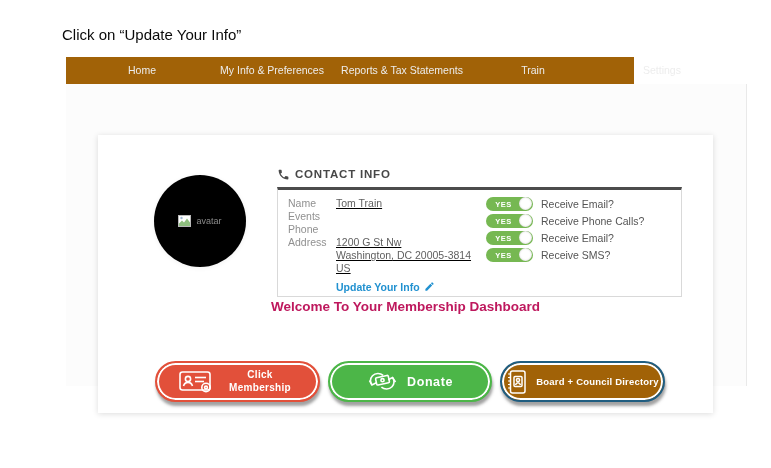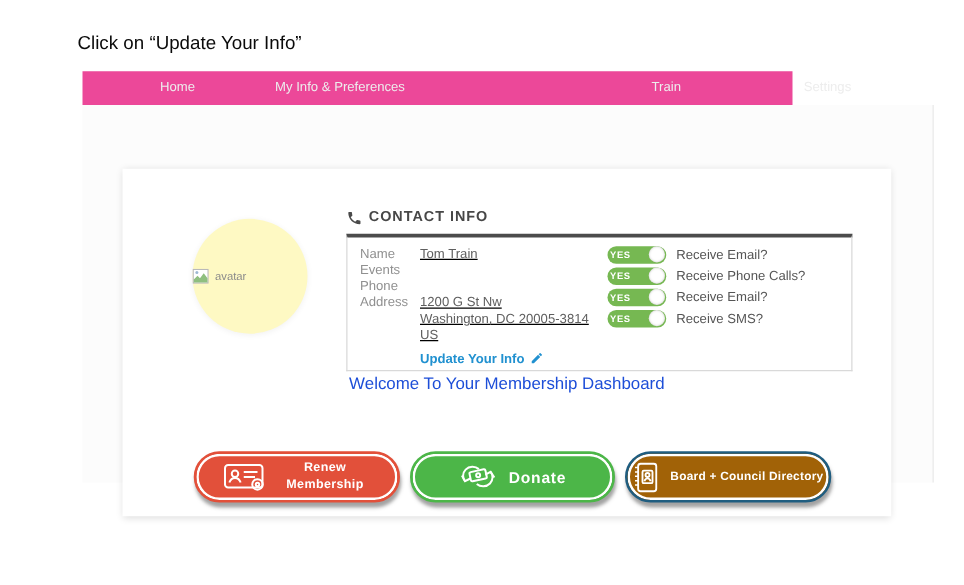--- a/index.html
+++ b/index.html
@@ -6,39 +6,39 @@
   body{
     width:771px;height:468px;position:relative;background:#ffffff;
     font-family:"Liberation Sans",sans-serif;overflow:hidden;
   }
   .instruction{
     position:absolute;left:62px;top:26px;font-size:15px;color:#0a0a0a;
   }
   
   .frame{position:absolute;left:66px;top:57px;width:681px;height:329px;}
   .navbar{
-    position:absolute;left:0;top:0;width:568px;height:27px;background:#ec4899;
+    position:absolute;left:0;top:0;width:568px;height:27px;background:#a16207;
   }
   .nav-item{
     position:absolute;top:0;height:27px;line-height:27px;transform:translateX(-50%);
     color:#ededed;font-size:10.5px;white-space:nowrap;cursor:pointer;
   }
   .site-body{
     position:absolute;left:0;top:27px;width:680px;height:302px;background:#fcfcfc;
     border-right:1px solid #e9e9e9;
   }
   .card{
     position:absolute;left:32px;top:51px;width:615px;height:278px;background:#ffffff;
     box-shadow:0 1px 6px rgba(0,0,0,0.14);
   }
   
   .avatar{
     position:absolute;left:56px;top:40px;width:92px;height:92px;border-radius:50%;
-    background:#fef9c3;box-shadow:0 1px 5px rgba(0,0,0,0.06);
-    display:flex;align-items:center;justify-content:flex-start;gap:5px;
+    background:#000000;box-shadow:0 1px 5px rgba(0,0,0,0.06);
+    display:flex;align-items:center;justify-content:center;gap:5px;
   }
   .avatar-alt{font-size:9px;color:#8a8a8a;}
   
   .contact-header{
     position:absolute;left:179px;top:33px;display:flex;align-items:flex-start;gap:5px;
   }
   .contact-title{font-size:11.5px;font-weight:bold;color:#474747;letter-spacing:0.8px;}
   
   .contact-box{
     position:absolute;left:179px;top:52px;width:405px;height:110px;box-sizing:border-box;
@@ -55,31 +55,31 @@
   }
   
   .toggles{position:absolute;left:208px;top:5px;}
   .toggle-row{display:flex;align-items:center;gap:8px;height:17px;}
   .toggle-pill{
     position:relative;width:47px;height:14px;border-radius:8px;background:#76b852;
     flex:0 0 auto;cursor:pointer;
   }
   .toggle-state{
     position:absolute;left:2px;right:14px;top:50%;transform:translateY(-50%);
-    font-size:7.5px;font-weight:bold;color:#ffffff;letter-spacing:0.5px;
+    text-align:center;font-size:7.5px;font-weight:bold;color:#ffffff;letter-spacing:0.5px;
   }
   .toggle-knob{
     position:absolute;right:1px;top:0.5px;width:13px;height:13px;border-radius:50%;
     background:#ffffff;box-shadow:inset 0 0 2px rgba(0,0,0,0.25);
   }
   .toggle-label{font-size:10.5px;color:#555555;}
   
   .welcome-heading{
     position:absolute;left:0;top:164px;width:615px;text-align:center;
-    font-size:13.5px;font-weight:normal;color:#1d4ed8;
+    font-size:13.5px;font-weight:bold;color:#be185d;
   }
   
   .action-btn{
     position:absolute;top:226px;height:41px;border-radius:21px;box-sizing:border-box;
     display:flex;align-items:center;justify-content:center;gap:9px;
     border:2px solid;color:#ffffff;cursor:pointer;
     box-shadow:inset 0 0 0 2px #ffffff,1px 4px 3px rgba(70,70,70,0.5);
   }
   .btn-renew{left:57px;width:165px;background:#e2503a;border-color:#e2503a;}
   .btn-renew .btn-label{width:74px;font-size:10px;font-weight:bold;line-height:1.25;text-align:center;letter-spacing:0.3px;}
@@ -92,20 +92,21 @@
 </head>
 <body>
 
 <div class="instruction">Click on “Update Your Info”</div>
 
 <div class="frame">
 
   <div class="navbar">
     <div class="nav-item" style="left:76px">Home</div>
     <div class="nav-item" style="left:206px">My Info &amp; Preferences</div>
+    <div class="nav-item" style="left:336px">Reports &amp; Tax Statements</div>
     <div class="nav-item" style="left:467px">Train</div>
     <div class="nav-item" style="left:596px">Settings</div>
   </div>
 
   <div class="site-body">
     <div class="card">
 
       <div class="avatar">
         <span>
           <svg width="13" height="12" viewBox="0 0 13 12">
@@ -189,21 +190,21 @@
           <svg width="36" height="26" viewBox="0 0 36 26" fill="none" stroke="#ffffff" stroke-width="1.6">
             <rect x="2" y="3" width="30" height="18" rx="2.5"></rect>
             <circle cx="10" cy="10" r="2.6"></circle>
             <path d="M5.5 17c.8-2.4 2.5-3.6 4.5-3.6s3.7 1.2 4.5 3.6"></path>
             <line x1="17" y1="8.5" x2="28" y2="8.5"></line>
             <line x1="17" y1="12.5" x2="26" y2="12.5"></line>
             <circle cx="28" cy="18.5" r="4.2"></circle>
             <circle cx="28" cy="18.5" r="1.4"></circle>
           </svg>
         </span>
-        <span class="btn-label">Renew Membership</span>
+        <span class="btn-label">Click Membership</span>
       </div>
 
       <div class="action-btn btn-donate">
         <span>
           <svg width="31" height="27" viewBox="0 0 31 27" fill="none" stroke="#ffffff" stroke-width="1.6">
             <path d="M5 17c-2-2.5-2.2-6.5.5-9.3 2.8-2.9 7.6-3 10.6-.4"></path>
             <path d="M25.5 9.5c2 2.5 2.2 6.5-.5 9.3-2.8 2.9-7.6 3-10.6.4"></path>
             <rect x="9" y="8.5" width="13" height="7.5" rx="1.2" transform="rotate(-12 15.5 12.2)"></rect>
             <circle cx="15.5" cy="12.2" r="1.6"></circle>
             <path d="M2.5 12.5L5 17l4.3-2.2"></path>

